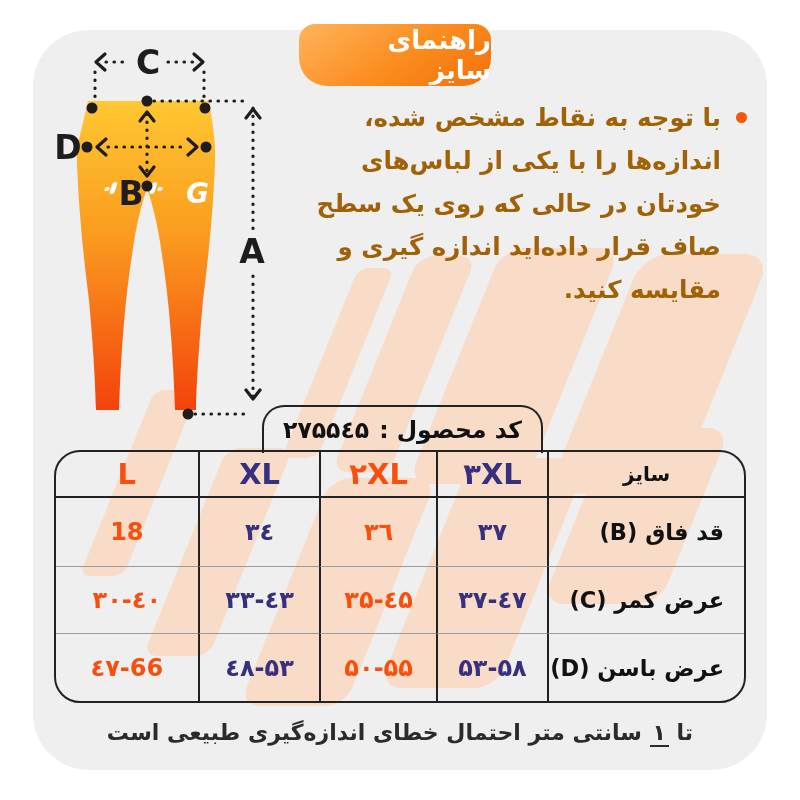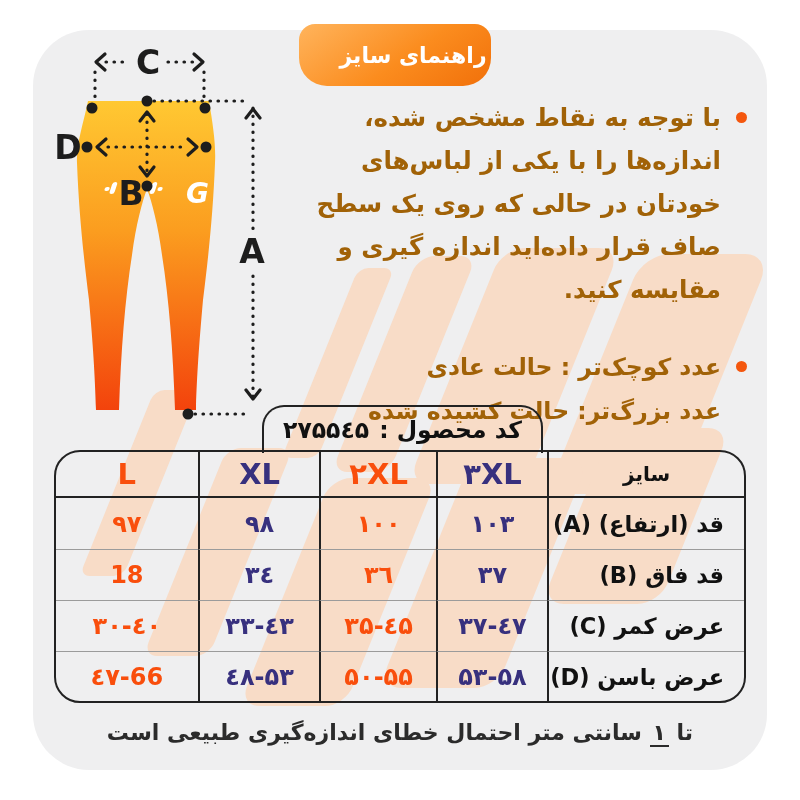--- a/index.html
+++ b/index.html
@@ -12,21 +12,21 @@
           background:#efeff0; border-radius:56px; overflow:hidden; }
 
   
   .wm { position:absolute; background:#f8dcc7; transform:skewX(-22deg); z-index:1; }
 
   
   .badge { position:absolute; left:299px; top:24px; width:192px; height:62px; z-index:6;
            background:linear-gradient(145deg,#ffb45c 0%,#fb8c1e 55%,#f1700a 100%);
            border-radius:16px 16px 28px 28px;
            display:flex; align-items:center; justify-content:center; }
-  .badge span { color:#ffffff; font-size:22px; font-weight:bold; direction:rtl;margin-left:36px; }
+  .badge span { color:#ffffff; font-size:26px; font-weight:bold; direction:rtl;margin-left:36px; }
 
   
   svg.diagram { position:absolute; left:0; top:0; width:800px; height:800px; z-index:2;
                 pointer-events:none; }
 
   
   .texts { position:absolute; left:285px; top:96px; width:462px; z-index:3;
            direction:rtl; text-align:right; color:#a16207; }
   .bullet { position:relative; padding-right:26px; font-weight:bold; }
   .bullet .dot { position:absolute; right:0; top:16px; width:11px; height:11px;
@@ -154,25 +154,20 @@
       <circle cx="147" cy="186" r="5.5"></circle>
       <circle cx="188" cy="414" r="5.5"></circle>
     </g>
   </svg>
 
   <div class="texts">
     <div class="bullet bullet-1">
       <span class="dot"></span>
       <span>با توجه به نقاط مشخص شده، اندازه‌ها را با یکی از لباس‌های خودتان در حالی که روی یک سطح صاف قرار داده‌اید اندازه گیری و مقایسه کنید.</span>
     </div>
-    <div class="bullet bullet-2">
-      <span class="dot"></span>
-      <div>عدد کوچک‌تر : حالت عادی</div>
-      <div>عدد بزرگ‌تر: حالت کشیده شده</div>
-    </div>
   </div>
 
   <div class="tab">
     <span>کد محصول :</span>
     <span>۲۷۵۵٤۵</span>
   </div>
 
   <div class="table-wrap">
     <table class="sizes">
       <colgroup>
@@ -186,27 +181,20 @@
         <tr>
           <th class="c-orange">L</th>
           <th class="c-navy">XL</th>
           <th class="c-orange">۲XL</th>
           <th class="c-navy">۳XL</th>
           <th class="collabel">سایز</th>
         </tr>
       </thead>
       <tbody>
         <tr>
-          <td class="c-orange">۹۷</td>
-          <td class="c-navy">۹۸</td>
-          <td class="c-orange">۱۰۰</td>
-          <td class="c-navy">۱۰۳</td>
-          <td class="rowlabel">قد (ارتفاع) (A)</td>
-        </tr>
-        <tr>
           <td class="c-orange">18</td>
           <td class="c-navy">۳٤</td>
           <td class="c-orange">۳٦</td>
           <td class="c-navy">۳۷</td>
           <td class="rowlabel">قد فاق (B)</td>
         </tr>
         <tr>
           <td class="c-orange">۳۰-٤۰</td>
           <td class="c-navy">۳۳-٤۳</td>
           <td class="c-orange">۳۵-٤۵</td>

